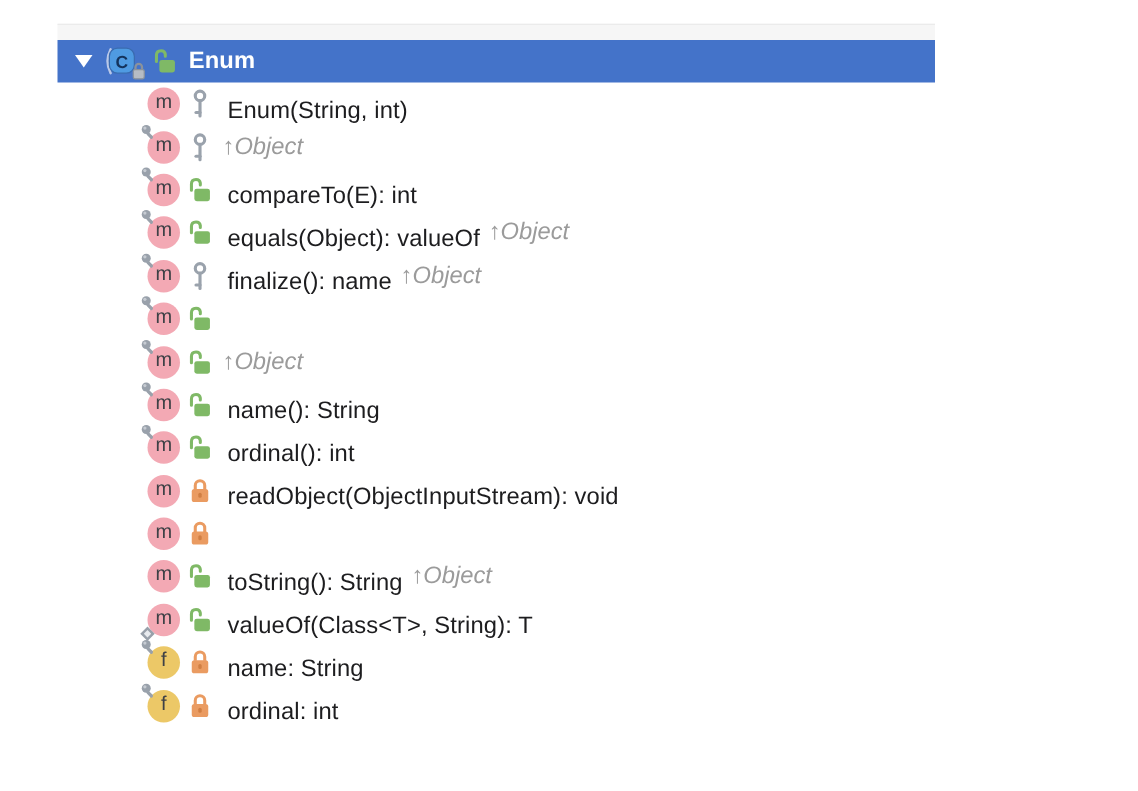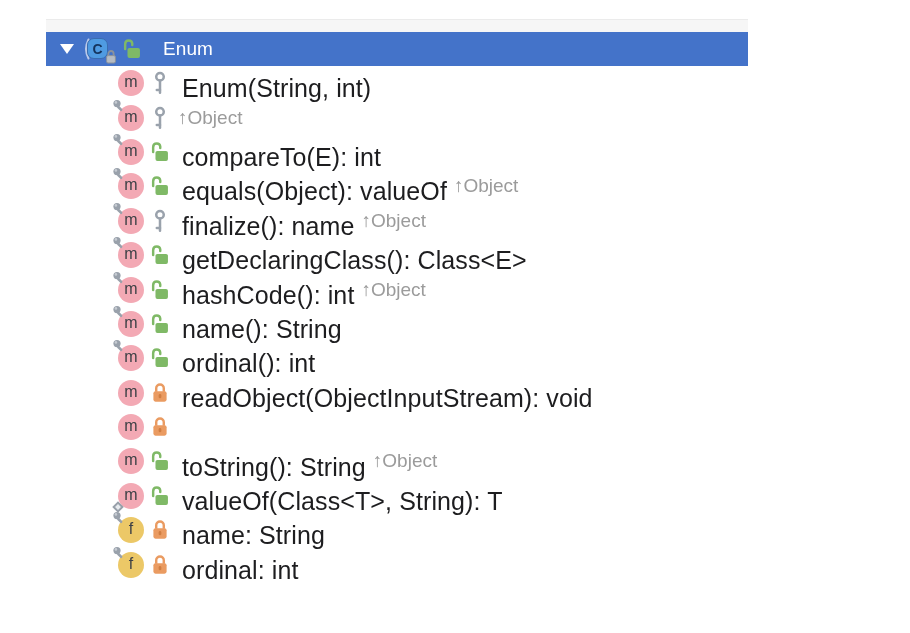--- a/index.html
+++ b/index.html
@@ -43,21 +43,21 @@
     position:absolute;left:5px;top:1px;width:21px;height:21px;
     background:#4f9be2;border:1.5px solid #3a6cb0;border-radius:7px;
     box-sizing:border-box;
     display:flex;align-items:center;justify-content:center;
     font-size:14px;font-weight:bold;color:#14335c;
   }
   .class-minilock{
     position:absolute;right:-1px;bottom:-3px;width:12px;height:15px;
   }
   .class-name{
-    color:#ffffff;font-weight:normal;font-size:19px;margin-left:20px;
+    color:#ffffff;font-weight:bold;font-size:19px;margin-left:8px;
     letter-spacing:.1px;
     text-align:center;
   }
   .class-row .vis-inline{margin-left:5px;flex:0 0 auto;display:flex;align-items:center;}
 
   
   .member-list{position:absolute;left:0;top:66px;width:910px;}
   .member-row{
     height:34.4px;display:flex;align-items:center;
     padding-left:118px;box-sizing:border-box;
@@ -79,26 +79,26 @@
   .marker.diamond{bottom:-4px;left:-6px;width:12px;height:12px;}
   .mod-static .marker.diamond{display:block;}
 
   .vis{display:none;width:22px;height:24px;margin-left:5px;flex:0 0 auto;
        align-items:center;justify-content:center;}
   .vis-public  .vis.public{display:flex;}
   .vis-protected .vis.protected{display:flex;}
   .vis-private .vis.private{display:flex;}
 
   .member-label{
-    margin-left:11px;font-size:25px;color:#1d1d1f;white-space:pre;
+    margin-left:11px;font-size:19px;color:#1d1d1f;white-space:pre;
     letter-spacing:.1px;
     margin-top:11px;
   }
   .suffix{
-    margin-left:7px;font-size:19px;color:#9b9b9b;white-space:pre;
+    margin-left:7px;font-size:19px;color:#9b9b9b;white-space:pre;font-style:italic;
   }
 </style>
 </head>
 <body>
 
 <div class="panel">
 
   <div class="toolbar-strip"></div>
 
   <div class="class-row">
@@ -251,45 +251,43 @@
       <span class="badge-letter">m</span>
     </span>
 
     <span class="vis public">
       <svg width="22" height="24" viewBox="0 0 18 19">
         <path d="M3.4 9.6 L3.4 5.6 Q3.4 2.6 6.4 2.6 Q8.9 2.6 9.2 4.9 L9.2 6.2" fill="none" stroke="#7fb966" stroke-width="2" stroke-linecap="round"></path>
         <rect x="5.3" y="8.6" width="10.2" height="8.2" rx="1.6" fill="#7fb966"></rect>
       </svg>
     </span>
 
-    <span class="member-label">getDeclaringClass(): Class&lt;E&gt;</span>
-
-  </div>
-
-  <div class="member-row kind-method vis-public mod-final">
-    <span class="badge">
-      <svg class="marker pin" viewBox="0 0 15 15">
-        <g>
-          <rect x="6.4" y="6.2" width="6.4" height="2.6" rx="1.2" transform="rotate(45 6.4 6.2)" fill="#99a1ab"></rect>
-          <circle cx="5" cy="4.6" r="3.6" fill="#99a1ab"></circle>
-          <circle cx="3.9" cy="3.4" r="1.3" fill="#c6cbd2"></circle>
-        </g>
-      </svg>
-
-      <span class="badge-letter">m</span>
-    </span>
-
-    <span class="vis public">
-      <svg width="22" height="24" viewBox="0 0 18 19">
-        <path d="M3.4 9.6 L3.4 5.6 Q3.4 2.6 6.4 2.6 Q8.9 2.6 9.2 4.9 L9.2 6.2" fill="none" stroke="#7fb966" stroke-width="2" stroke-linecap="round"></path>
-        <rect x="5.3" y="8.6" width="10.2" height="8.2" rx="1.6" fill="#7fb966"></rect>
-      </svg>
-    </span>
-
-    <span class="member-label">hashCode(): int</span>
+
+  </div>
+
+  <div class="member-row kind-method vis-public mod-final">
+    <span class="badge">
+      <svg class="marker pin" viewBox="0 0 15 15">
+        <g>
+          <rect x="6.4" y="6.2" width="6.4" height="2.6" rx="1.2" transform="rotate(45 6.4 6.2)" fill="#99a1ab"></rect>
+          <circle cx="5" cy="4.6" r="3.6" fill="#99a1ab"></circle>
+          <circle cx="3.9" cy="3.4" r="1.3" fill="#c6cbd2"></circle>
+        </g>
+      </svg>
+
+      <span class="badge-letter">m</span>
+    </span>
+
+    <span class="vis public">
+      <svg width="22" height="24" viewBox="0 0 18 19">
+        <path d="M3.4 9.6 L3.4 5.6 Q3.4 2.6 6.4 2.6 Q8.9 2.6 9.2 4.9 L9.2 6.2" fill="none" stroke="#7fb966" stroke-width="2" stroke-linecap="round"></path>
+        <rect x="5.3" y="8.6" width="10.2" height="8.2" rx="1.6" fill="#7fb966"></rect>
+      </svg>
+    </span>
+
     <span class="suffix">↑Object</span>
   </div>
 
   <div class="member-row kind-method vis-public mod-final">
     <span class="badge">
       <svg class="marker pin" viewBox="0 0 15 15">
         <g>
           <rect x="6.4" y="6.2" width="6.4" height="2.6" rx="1.2" transform="rotate(45 6.4 6.2)" fill="#99a1ab"></rect>
           <circle cx="5" cy="4.6" r="3.6" fill="#99a1ab"></circle>
           <circle cx="3.9" cy="3.4" r="1.3" fill="#c6cbd2"></circle>

